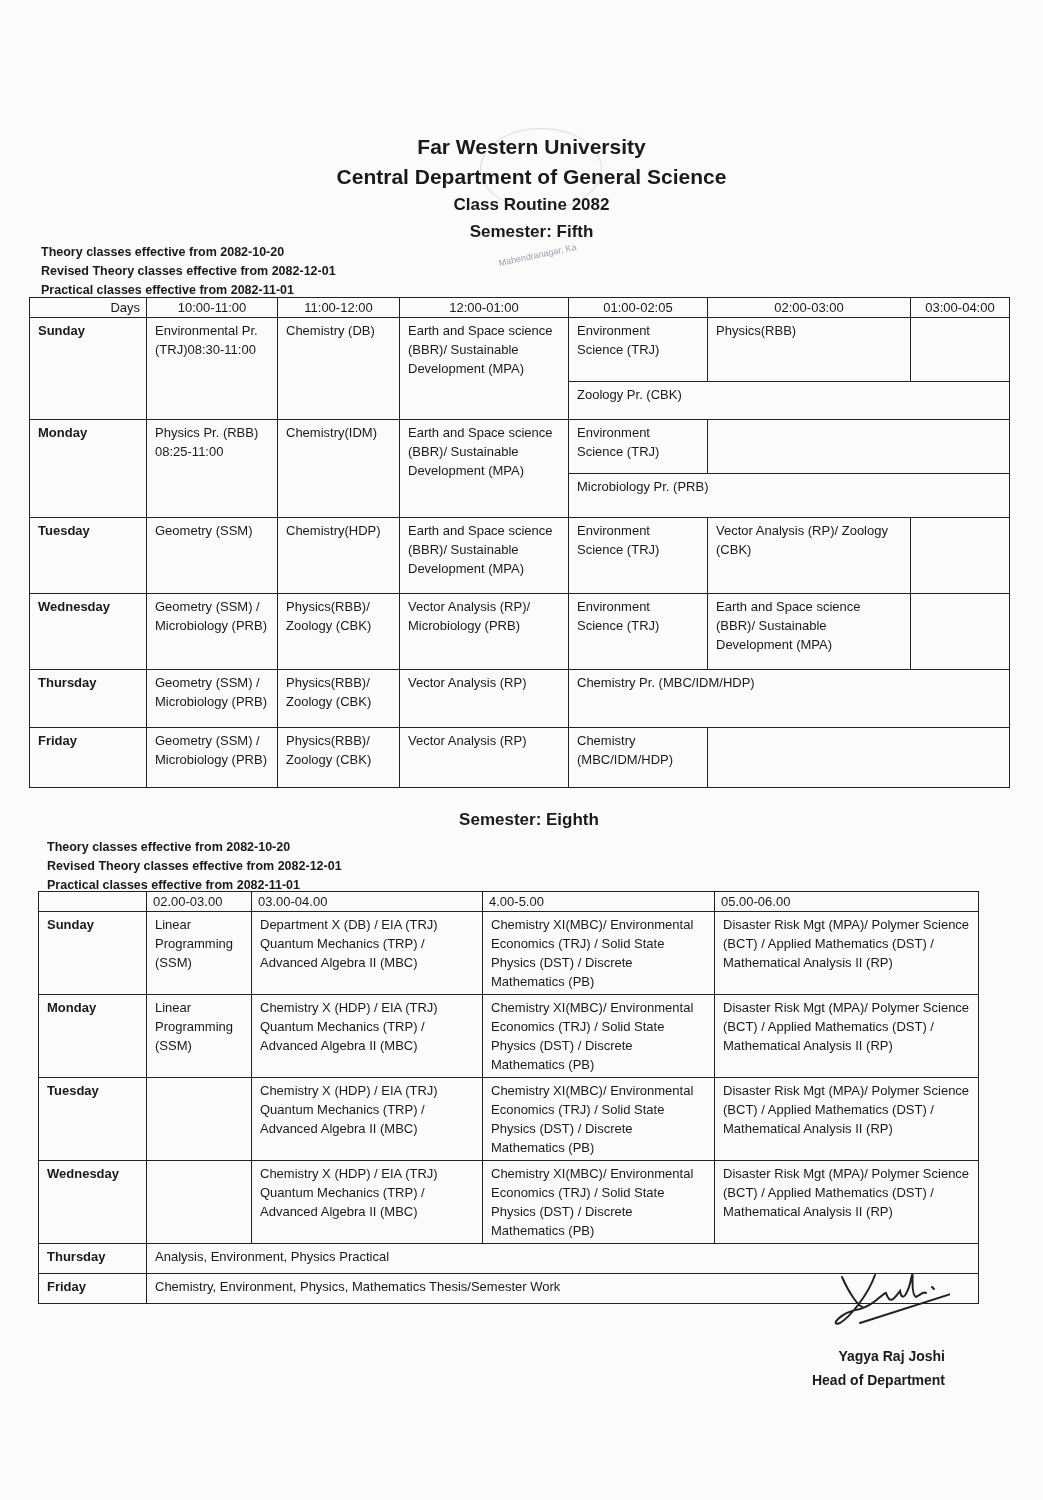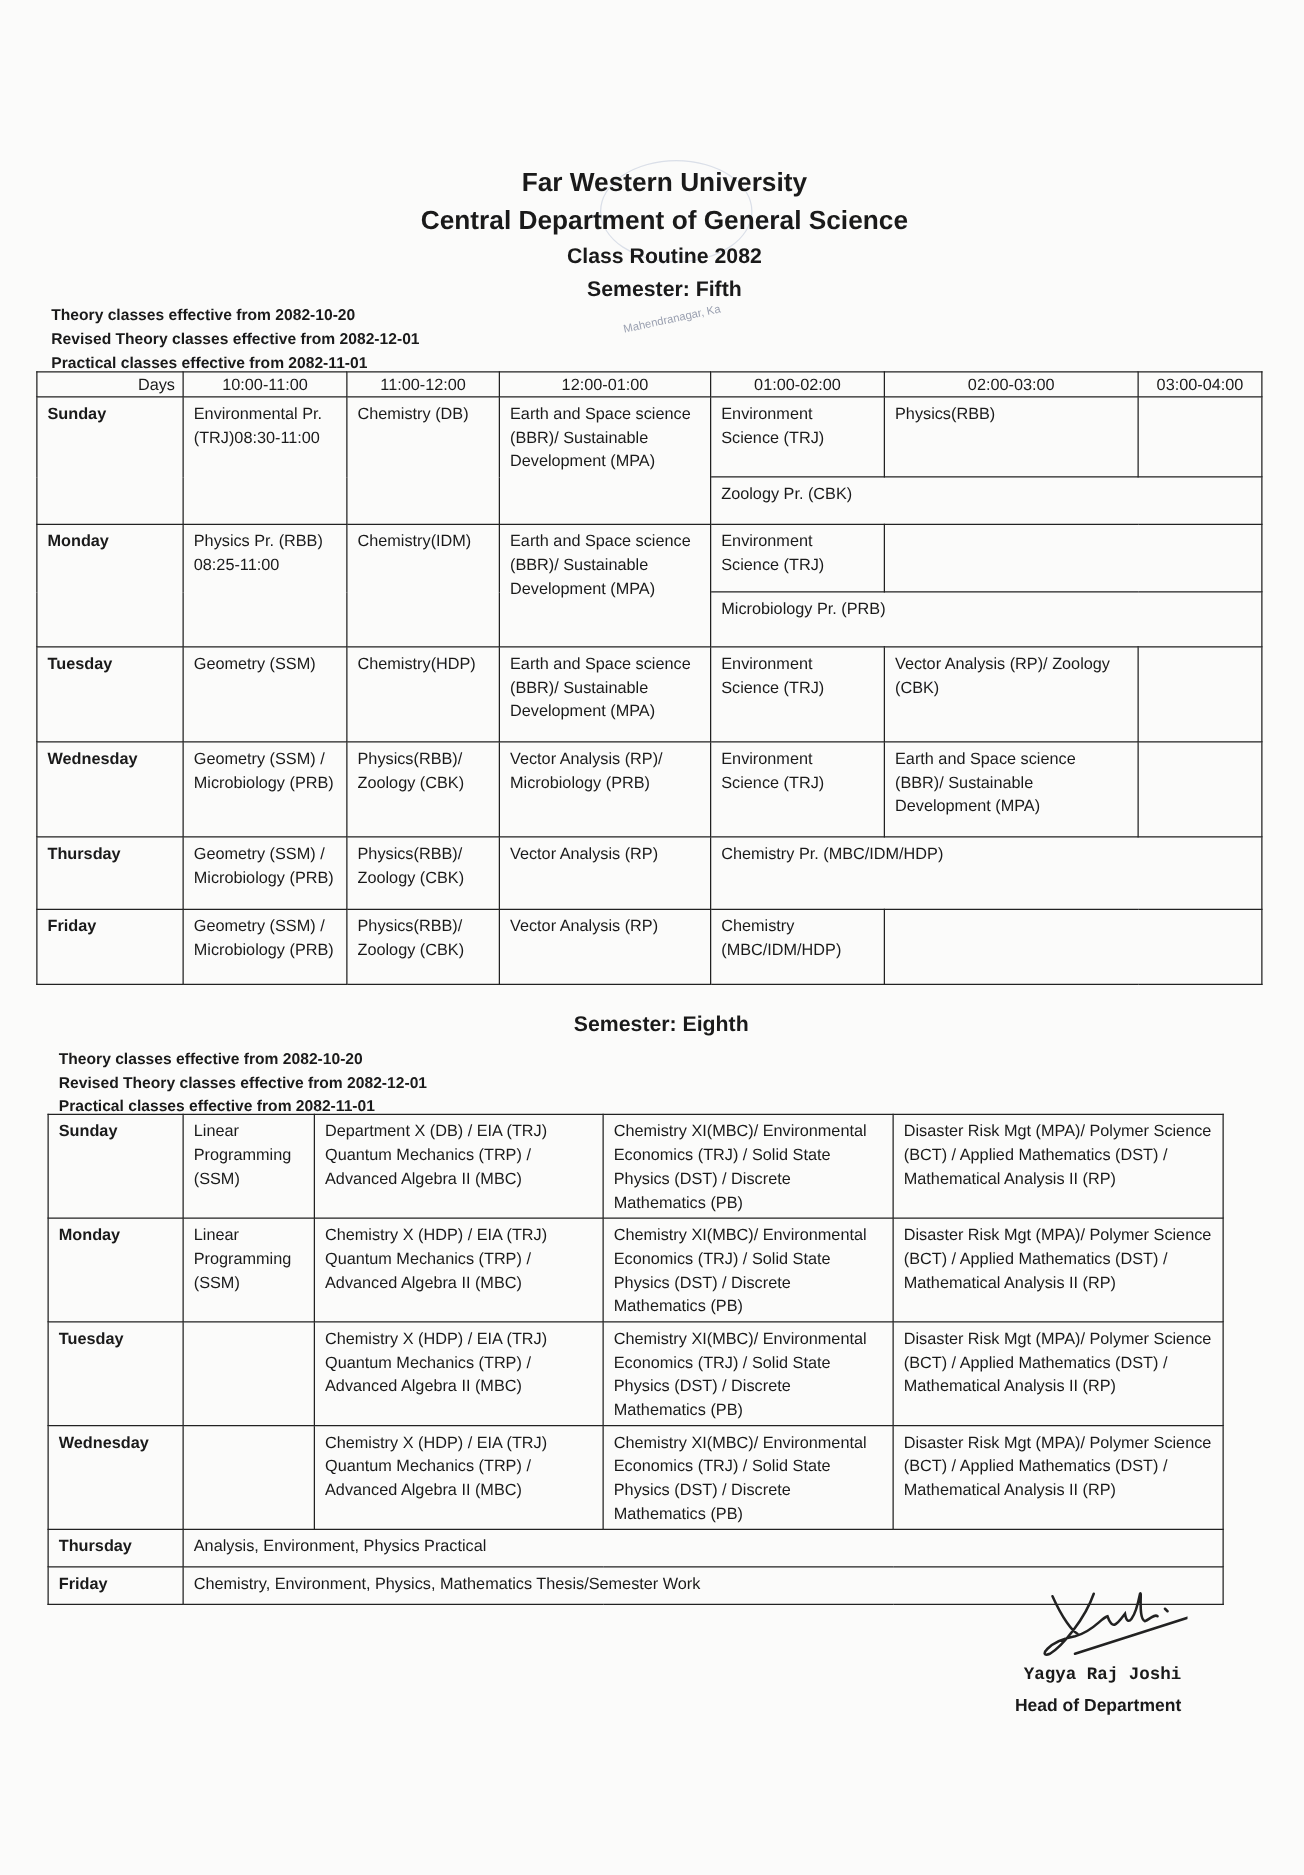--- a/index.html
+++ b/index.html
@@ -13,21 +13,21 @@
   .stamp { position:absolute; left:498px; top:250px; font-size:9px; color:#9aa0b0; transform:rotate(-12deg); }
   .stamp-circle { position:absolute; left:480px; top:128px; width:120px; height:80px; border-radius:50%; border:1px solid rgba(120,140,180,0.25); }
   .notes { position:absolute; font-size:12.5px; font-weight:bold; line-height:19px; }
   table.rt { position:absolute; border-collapse:collapse; font-size:13px; table-layout:fixed; }
   table.rt td { border:1.5px solid #222; vertical-align:top; padding:3px 8px; line-height:19px; }
   table.rt td.hd { text-align:center; padding:1px 6px; line-height:17px; }
   table.rt td.day { font-weight:bold;margin-top:12px; }
   .sem8-title { position:absolute; top:810px; left:0; width:1058px; text-align:center; font-weight:bold; font-size:17px; }
   .sign { position:absolute; left:790px; top:1265px; text-align:right; width:155px; font-weight:bold; font-size:14px; }
   .sign svg { display:block; margin-left:30px; }
-  .sign .name { margin-top:2px; line-height:22px;font-family:Liberation Mono, monospace; }
+  .sign .name { margin-top:18px; line-height:22px; }
   .sign .role { line-height:26px; }
 </style>
 </head>
 <body>
 
 <div class="page">
 
   <div class="stamp-circle"></div>
   <div class="stamp">Mahendranagar, Ka</div>
 
@@ -53,21 +53,21 @@
         <col style="width:139px">
         <col style="width:203px">
         <col style="width:99px">
     </colgroup>
     <tbody>
         <tr>
       <td class="hd" style="text-align:right;">Days</td>
       <td class="hd">10:00-11:00</td>
       <td class="hd">11:00-12:00</td>
       <td class="hd">12:00-01:00</td>
-      <td class="hd">01:00-02:00</td>
+      <td class="hd">01:00-02:05</td>
       <td class="hd">02:00-03:00</td>
       <td class="hd">03:00-04:00</td>
     </tr>
 
     <tr style="height:64px;">
       <td class="day" rowspan="2">Sunday</td>
       <td rowspan="2">Environmental Pr. (TRJ)08:30-11:00</td>
       <td rowspan="2">Chemistry (DB)</td>
       <td rowspan="2">Earth and Space science (BBR)/ Sustainable Development (MPA)</td>
       <td>Environment Science (TRJ)</td>
@@ -139,20 +139,27 @@
 
   <table class="rt" style="left:38px; top:891px; width:940px;">
     <colgroup>
       <col style="width:108px">
         <col style="width:105px">
         <col style="width:231px">
         <col style="width:232px">
         <col style="width:264px">
     </colgroup>
     <tbody>
+        <tr>
+      <td class="hd" style="text-align:left;"></td>
+      <td class="hd" style="text-align:left;">02.00-03.00</td>
+      <td class="hd" style="text-align:left;">03.00-04.00</td>
+      <td class="hd" style="text-align:left;">4.00-5.00</td>
+      <td class="hd" style="text-align:left;">05.00-06.00</td>
+    </tr>
     <tr style="height:77px;">
       <td class="day">Sunday</td>
       <td>Linear Programming (SSM)</td>
       <td>Department X (DB) / EIA (TRJ) Quantum Mechanics (TRP) / Advanced Algebra II (MBC)</td>
       <td>Chemistry XI(MBC)/ Environmental Economics (TRJ) / Solid State Physics (DST) / Discrete Mathematics (PB)</td>
       <td>Disaster Risk Mgt (MPA)/ Polymer Science (BCT) / Applied Mathematics (DST) / Mathematical Analysis II (RP)</td>
     </tr>
     <tr style="height:78px;">
       <td class="day">Monday</td>
       <td>Linear Programming (SSM)</td>

